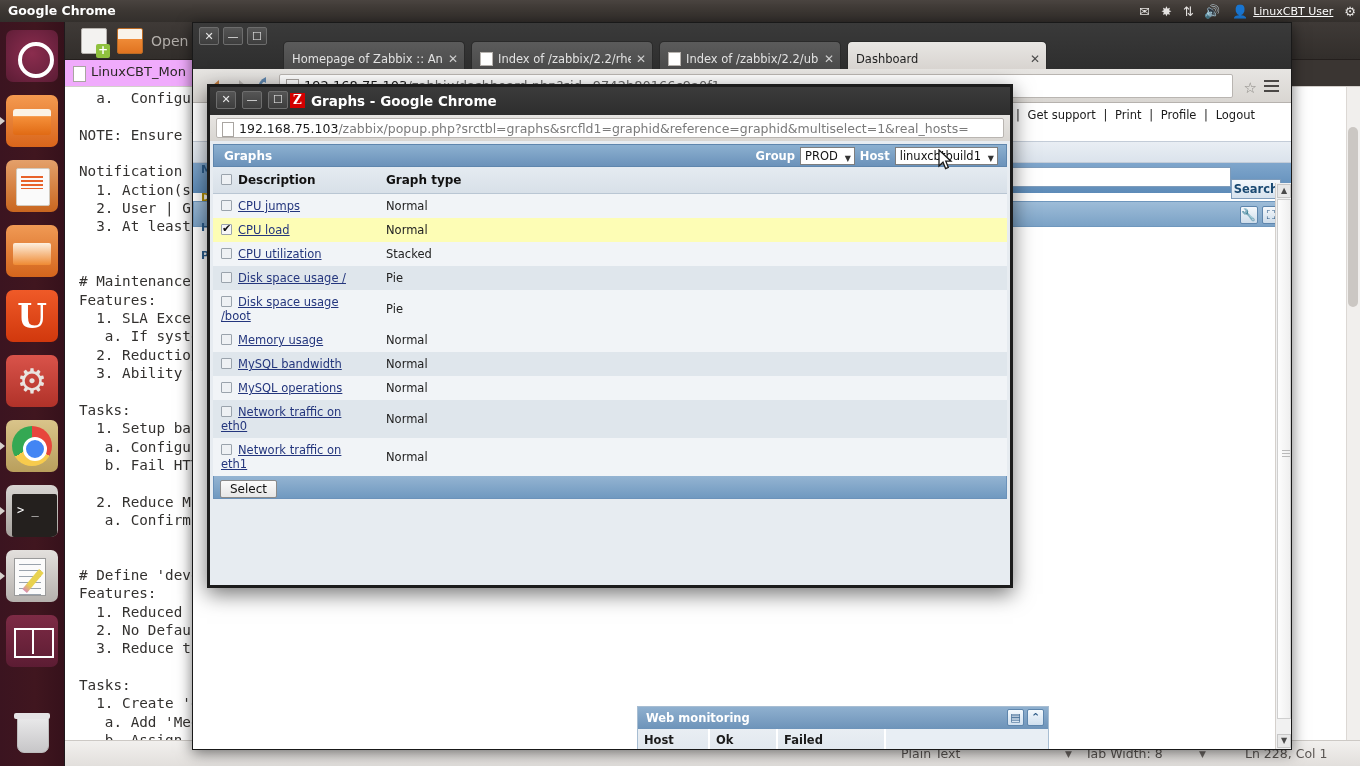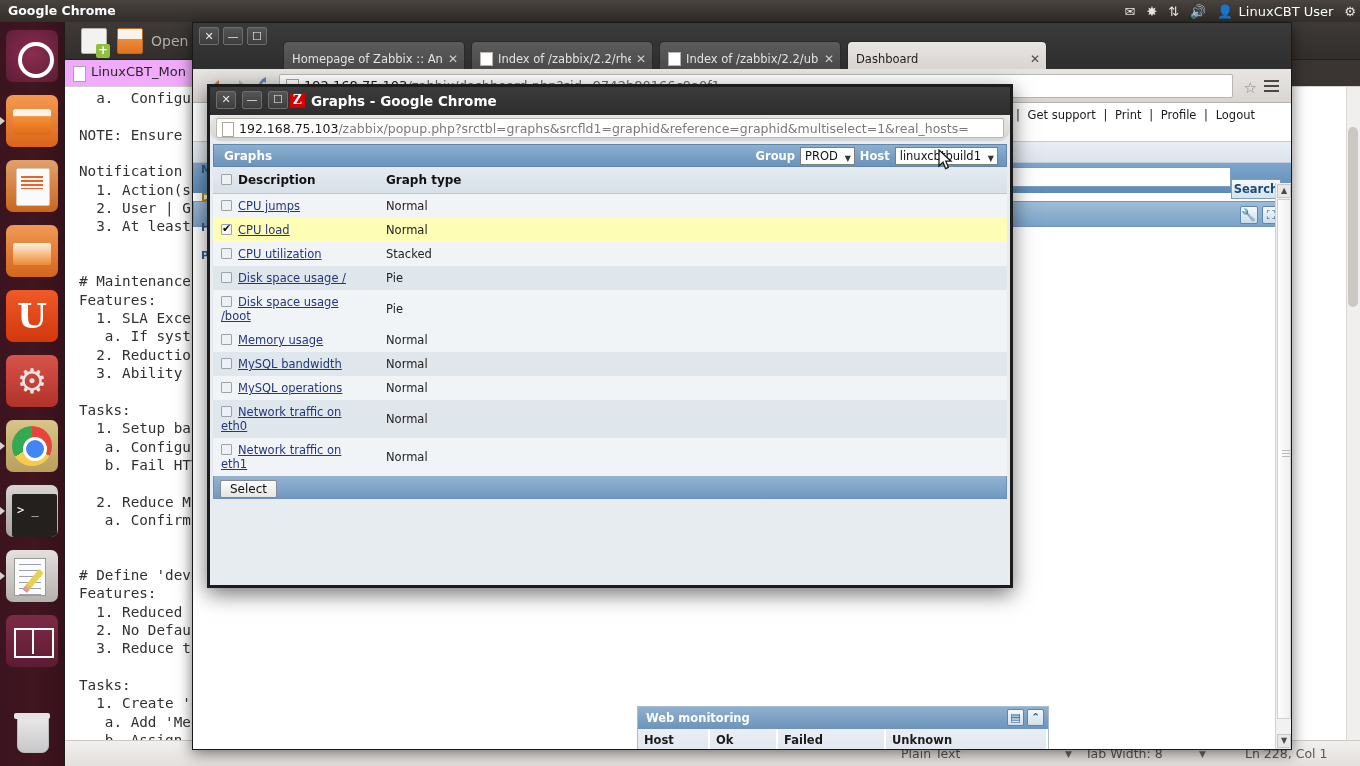--- a/index.html
+++ b/index.html
@@ -18,21 +18,21 @@
     background: linear-gradient(to bottom, #4a4440 0%, #3c3733 50%, #332f2c 100%);
     color: #f2f1f0; font-size: 12px; padding-left: 11px;
   }
   .tp-title {
     position: absolute; left: 8px; top: 3px;
     font-size: 12.5px; font-weight: bold; color: #ffffff;
     font-family: "DejaVu Sans", sans-serif;
   }
   .tp-right { position: absolute; right: 4px; top: 0; height: 22px; display: flex; align-items: center; gap: 11px; }
   .tp-ico { color: #e8e6e4; font-size: 13px; line-height: 1; display: inline-block; }
-  .tp-user { font-size: 13px; color: #ffffff; }
+  .tp-user { font-size: 11px; color: #ffffff; text-decoration: underline; }
   .tp-usergrp { display: flex; align-items: center; gap: 5px; }
 
   
   .launcher {
     position: absolute; left: 0; top: 22px; width: 64px; height: 744px;
     background: linear-gradient(to right, #3b1420 0%, #40161f 55%, #36111b 100%);
   }
   .lnch-item {
     position: absolute; left: 6px; width: 52px; height: 52px;
     border-radius: 7px; overflow: hidden;
@@ -187,21 +187,21 @@
 
   
   .popup { position:absolute; left:207px; top:84px; width:806px; height:504px;
     background:#e7ecf1; border:3px solid #1c1c1c; box-shadow:0 6px 20px rgba(0,0,0,.55); }
   .pop-title { height:28px; background: linear-gradient(to bottom,#3b3b3b,#2d2d2d); position:relative; }
   .pop-wb { position:absolute; top:4px; width:20px; height:18px; background: linear-gradient(to bottom,#555,#3d3d3d);
     border:1px solid #6d6d6d; border-radius:2px; color:#eaeaea; font-size:11px; text-align:center; line-height:16px; }
   .pop-fav { position:absolute; left:80px; top:6px; width:15px; height:15px; background:#d40000; color:#fff;
     font:bold 12px "DejaVu Serif",serif; text-align:center; line-height:15px; }
   .pop-titletext { position:absolute; left:101px; top:6px; color:#fff; font:bold 13.5px "DejaVu Sans",sans-serif; }
-  .pop-omni { height:26px; background: linear-gradient(to bottom,#e7e5e2,#d9d6d2); padding:3px 6px;border-radius:12px; }
+  .pop-omni { height:26px; background: linear-gradient(to bottom,#e7e5e2,#d9d6d2); padding:3px 6px; }
   .pop-url { height:20px; background:#fff; border:1px solid #b9b5b1; border-radius:2px; position:relative;
     font-size:12.5px; color:#7a7a7a; padding:2px 0 0 22px; white-space:nowrap; overflow:hidden; }
   .pop-url::before { content:""; position:absolute; left:5px; top:3px; width:10px; height:13px; background:#fff;
     border:1px solid #a9a5a1; }
   .pop-url .dark { color:#1a1a1a; }
   .pop-content { position:absolute; left:3px; right:3px; top:57px; bottom:3px; background:#e7ecf1; }
   .grh-header { height:23px; background: linear-gradient(to bottom,#8cb0d0,#6b92ba); position:relative;
     border:1px solid #5f86ad; }
   .grh-title { position:absolute; left:10px; top:4px; color:#fff; font:bold 12px "DejaVu Sans",sans-serif; }
   .grh-filters { position:absolute; right:8px; top:2px; display:flex; align-items:center; gap:5px;
@@ -412,21 +412,20 @@
           <span>Web monitoring</span>
           <span class="wg-btns">
             <span class="wg-btn">▤</span>
             <span class="wg-btn">⌃</span>
           </span>
         </div>
         <div class="wg-thead">
           <div class="wg-th" style="width:72px">Host group</div>
           <div class="wg-th" style="width:68px">Ok</div>
           <div class="wg-th" style="width:108px">Failed</div>
-          <div class="wg-th" style="flex:1">Unknown</div>
         </div>
 
       </div>
 
       <div class="pg-scroll">
         <div class="pg-arrow" style="top:1px">▲</div>
         <div class="pg-thumb">
             <div class="pg-grip"></div>
           </div>
         <div class="pg-arrow" style="bottom:1px">▼</div>

